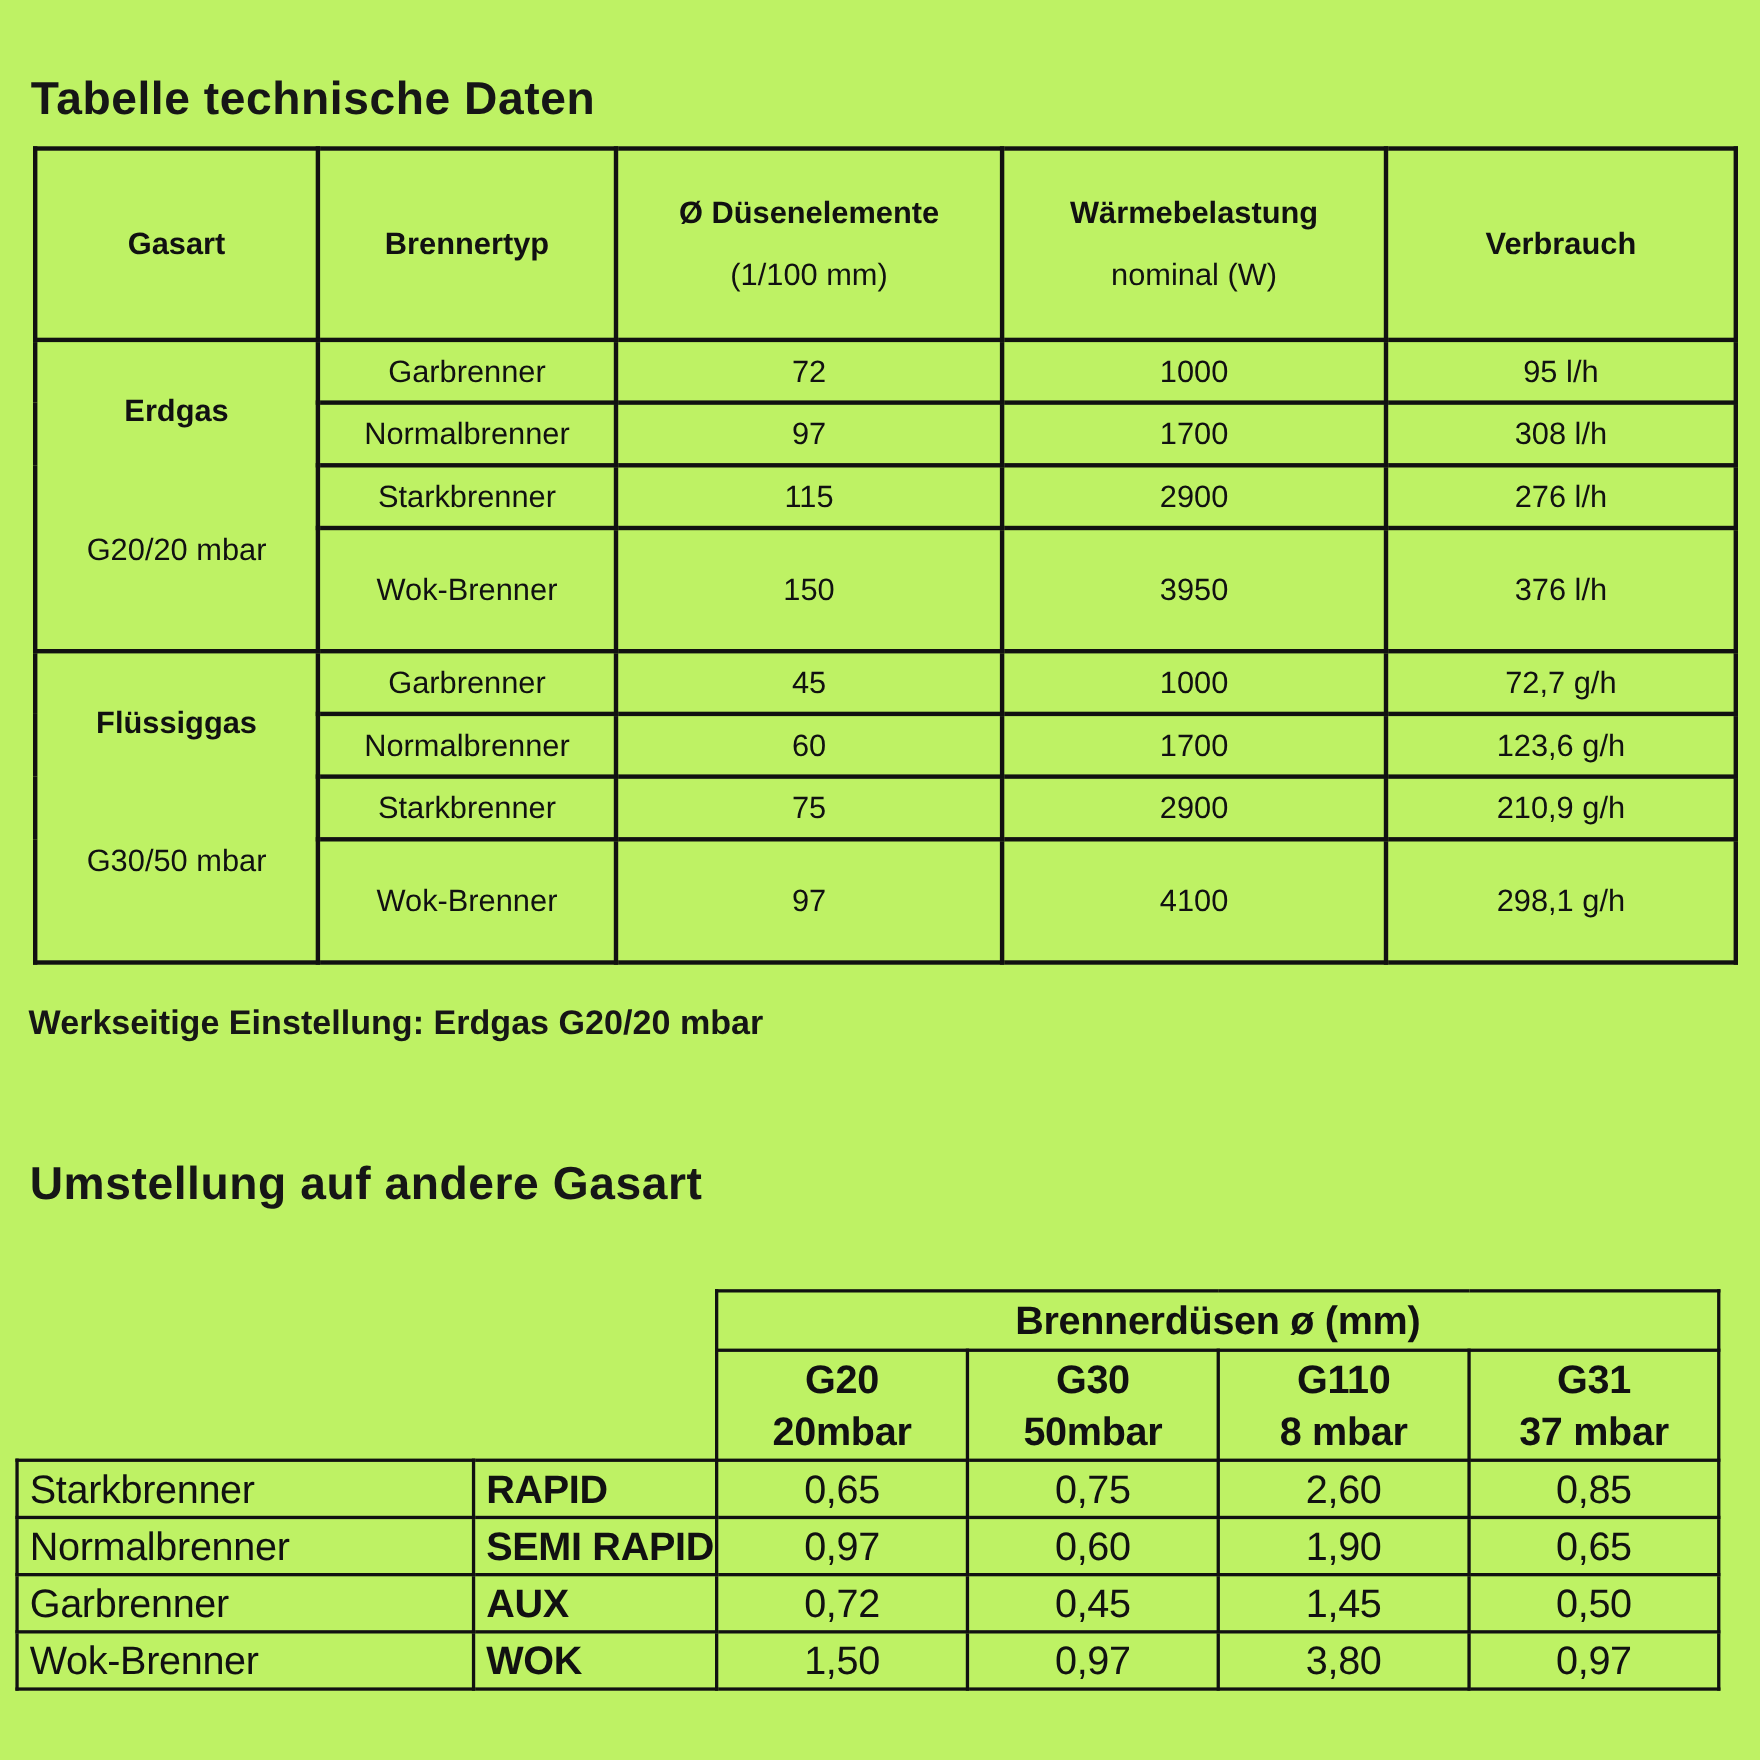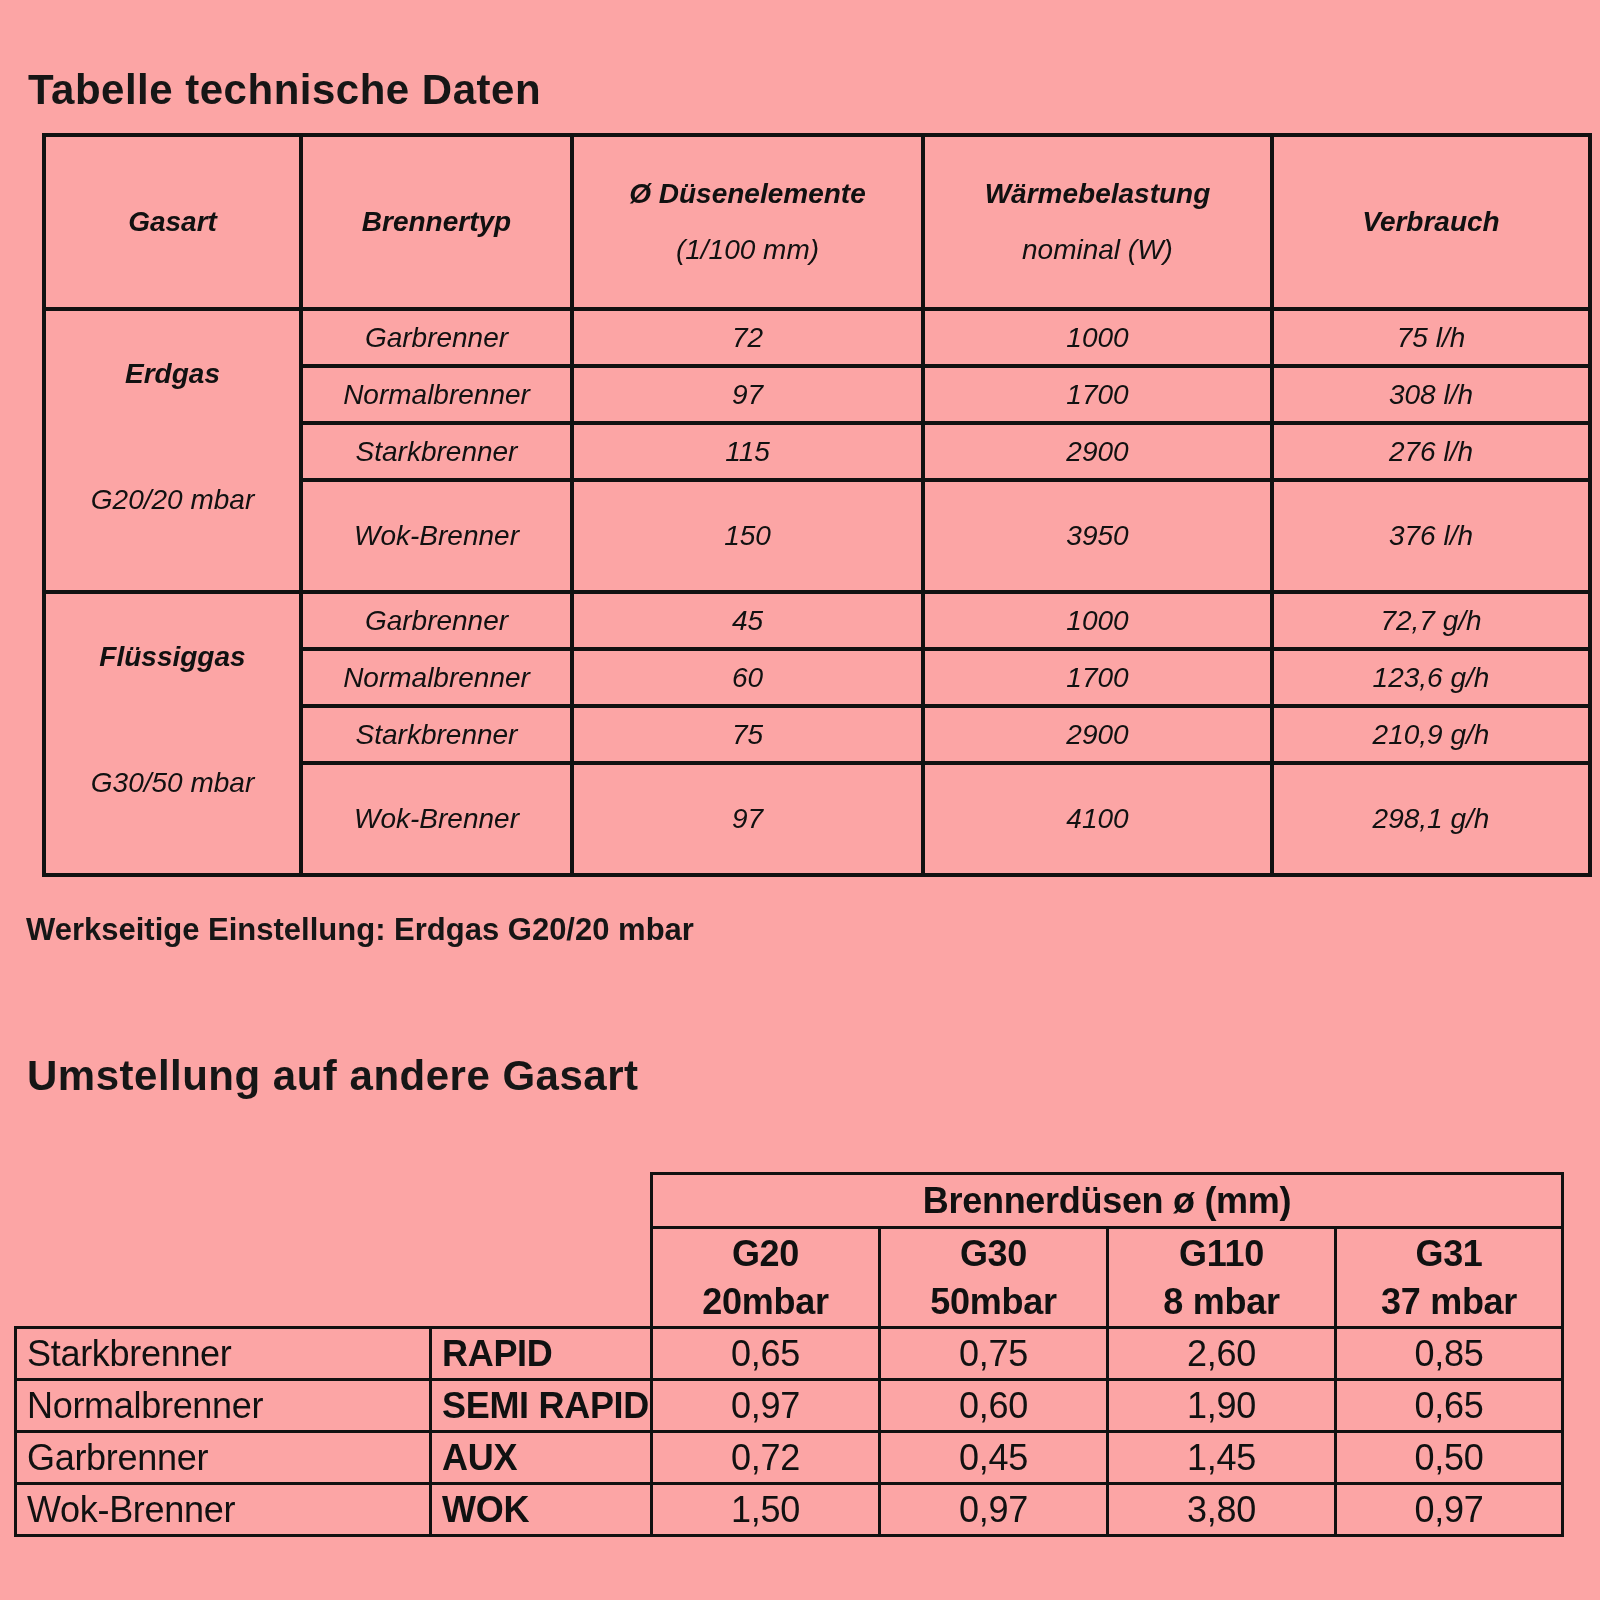--- a/index.html
+++ b/index.html
@@ -4,42 +4,41 @@
 <style>
   html, body {
     margin: 0;
     padding: 0;
     background: #ffffff;
   }
   .page {
     position: relative;
     width: 1600px;
     height: 1600px;
-    background: #fca5a5;
+    background: #bef264;
     font-family: "Liberation Sans", sans-serif;
     color: #111111;
     overflow: hidden;
   }
   .title {
     position: absolute;
     font-weight: 700;
     font-size: 42px;
     letter-spacing: 0.5px;
     color: #161616;
   }
   #title1 { left: 28px; top: 66px; }
   #title2 { left: 27px; top: 1052px; }
 
   
   table { border-collapse: collapse; table-layout: fixed; }
   #tech-table {
     position: absolute;
-    left: 42px; top: 133px;
+    left: 30px; top: 133px;
     width: 1546px;
-    font-style: italic;
   }
   #tech-table th, #tech-table td {
     border: 4px solid #111111;
     text-align: center;
     vertical-align: middle;
     font-size: 28px;
     padding: 0;
     overflow: hidden;
   }
   #tech-table th { font-weight: 700; }
@@ -135,21 +134,21 @@
     <tr class="r">
       <td rowspan="4">
         <div class="gas-cell-inner">
           <div class="gas-name">Erdgas</div>
           <div>G20/20 mbar</div>
         </div>
       </td>
       <td>Garbrenner</td>
       <td>72</td>
       <td>1000</td>
-      <td>75 l/h</td>
+      <td>95 l/h</td>
     </tr>
     <tr class="r">
       <td>Normalbrenner</td>
       <td>97</td>
       <td>1700</td>
       <td>308 l/h</td>
     </tr>
     <tr class="r">
       <td>Starkbrenner</td>
       <td>115</td>

